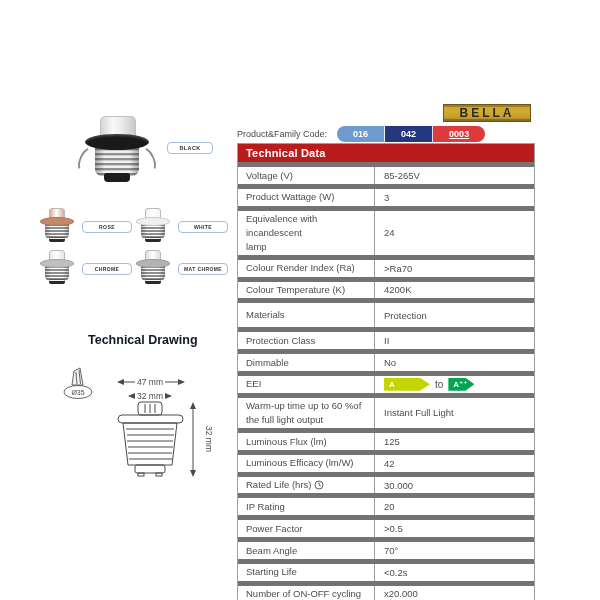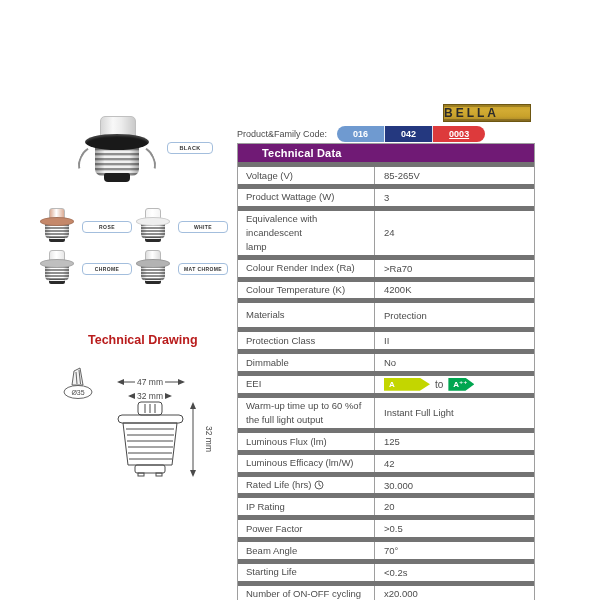--- a/index.html
+++ b/index.html
@@ -6,28 +6,28 @@
   .page{position:relative;width:600px;height:600px;background:#ffffff;overflow:hidden;
         font-family:"Liberation Sans","DejaVu Sans",sans-serif;}
 
   
   .code-row{position:absolute;left:237px;top:103px;display:flex;align-items:center;margin-top:23px;}
   .code-label{font-size:9px;color:#4a4a4a;margin-right:10px;}
   .codes{display:flex;border-radius:9px;overflow:hidden;}
   .code-pill{font-size:9px;font-weight:bold;color:#fff;padding:3px 16px;line-height:10px;}
   .code-pill:not(:last-child){border-right:1px solid rgba(255,255,255,.85);}
   .bella{position:absolute;left:443px;top:104px;width:86px;height:16px;line-height:16px;
-         font-weight:bold;font-size:12px;letter-spacing:3px;color:#2b2b2b;
+         text-align:center;font-weight:bold;font-size:12px;letter-spacing:3px;color:#2b2b2b;
          border:1px solid #6d5611;
          box-shadow:inset 0 2px 0 rgba(0,0,0,.22), inset 0 -2px 0 rgba(0,0,0,.22);}
 
   
   .ttable{position:absolute;left:237px;top:143px;width:296px;border:1px solid #9e9e9e;background:#fff;}
-  .thead{height:18px;line-height:18px;background:#701a75;color:#fff;font-weight:bold;
-         font-size:11px;padding-left:24px;letter-spacing:.2px;}
+  .thead{height:18px;line-height:18px;background:#b91c1c;color:#fff;font-weight:bold;
+         font-size:11px;padding-left:8px;letter-spacing:.2px;}
   .trow{display:flex;border-top:5px solid #737373;min-height:16px;}
   .trow.tall{min-height:24px;}
   .tcell{display:flex;align-items:center;font-size:9.5px;color:#4d4d4d;}
   .tlabel{width:137px;box-sizing:border-box;padding:1.5px 4px 1.5px 8px;
           border-right:1px solid #9e9e9e;white-space:pre-line;line-height:1.45;}
   .tvalue{flex:1;padding:1.5px 4px 1.5px 9px;}
   .clock{margin-left:3px;flex:none;}
   .eei-wrap{display:flex;align-items:center;}
   .eei-arrow{height:13px;color:#fff;font-weight:bold;font-size:8px;display:flex;align-items:center;padding-left:5px;box-sizing:border-box;}
   .eei-a{width:46px;clip-path:polygon(0 0,78% 0,100% 50%,78% 100%,0 100%);}
@@ -70,21 +70,21 @@
   .vfix .flange{position:absolute;left:0;top:9px;width:34px;height:9px;border-radius:50%;
       border:1px solid rgba(0,0,0,.15);box-sizing:border-box;z-index:2;}
   .vfix .ribs{position:absolute;left:5px;top:15px;width:24px;height:16px;z-index:1;
       background:linear-gradient(90deg,rgba(0,0,0,.25),rgba(0,0,0,0) 25%,rgba(0,0,0,0) 75%,rgba(0,0,0,.25)),
                  repeating-linear-gradient(180deg,rgba(255,255,255,.95) 0 1.5px,rgba(105,105,105,.75) 1.5px 3px);
       border-radius:0 0 5px 5px;}
   .vfix .base{position:absolute;left:9px;top:29px;width:16px;height:5px;background:#2a2a2a;
       border-radius:1px 1px 2px 2px;}
 
   
-  .drawing-title{position:absolute;left:88px;top:333px;font-size:12.5px;font-weight:bold;color:#b91c1c;}
+  .drawing-title{position:absolute;left:88px;top:333px;font-size:12.5px;font-weight:bold;color:#0f172a;}
   .drawing{position:absolute;left:50px;top:363px;}
   .drawing text{font-family:"Liberation Sans","DejaVu Sans",sans-serif;fill:#4a4a4a;}
 </style>
 </head>
 <body>
 
 <div class="page">
 
   <div class="hero">
     <div class="spring l"></div>

